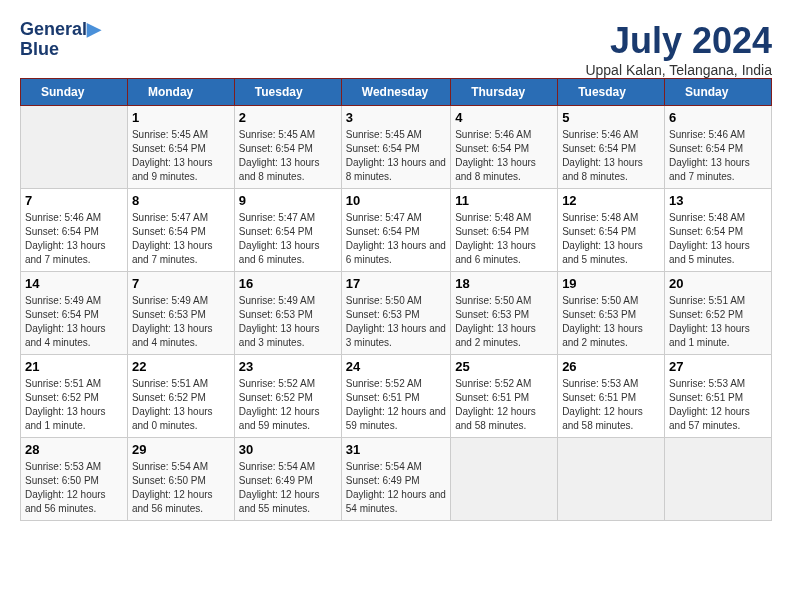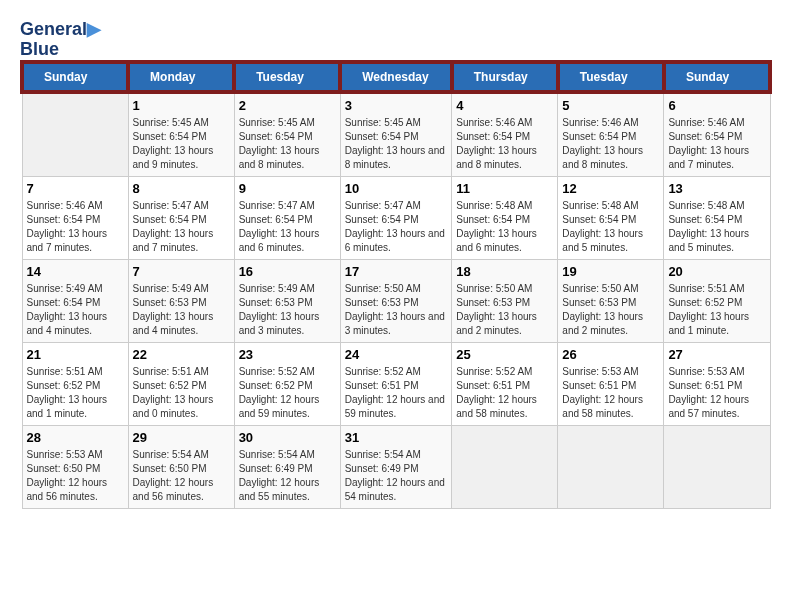--- a/index.html
+++ b/index.html
@@ -45,21 +45,21 @@
       border-collapse: collapse;
       font-size: 11px;
     }
     thead tr th {
       background-color: #2a6db5;
       color: white;
       padding: 6px 20px;
       text-align: left;
       font-size: 12px;
       font-weight: bold;
-      border: 4px solid #7f1d1d;
+      border: 1px solid #7f1d1d;
     }
     tbody tr td {
       border: 1px solid #ccc;
       padding: 4px 4px;
       vertical-align: top;
       height: 80px;
       width: 105px;
       background: #fff;
     }
     tbody tr:nth-child(odd) td {
@@ -84,20 +84,24 @@
 <body>
 
 <div class="header">
   <div class="logo">
     <div>
       <div class="logo-text">
         General<span>▶</span><br>Blue
       </div>
     </div>
   </div>
+  <div class="title-area">
+    <div class="month-year">July 2024</div>
+    <div class="location">Uppal Kalan, Telangana, India</div>
+  </div>
 </div>
 
 <table>
   <thead>
     <tr>
 
     <th>Sunday</th>
         <th>Monday</th>
         <th>Tuesday</th>
         <th>Wednesday</th>

